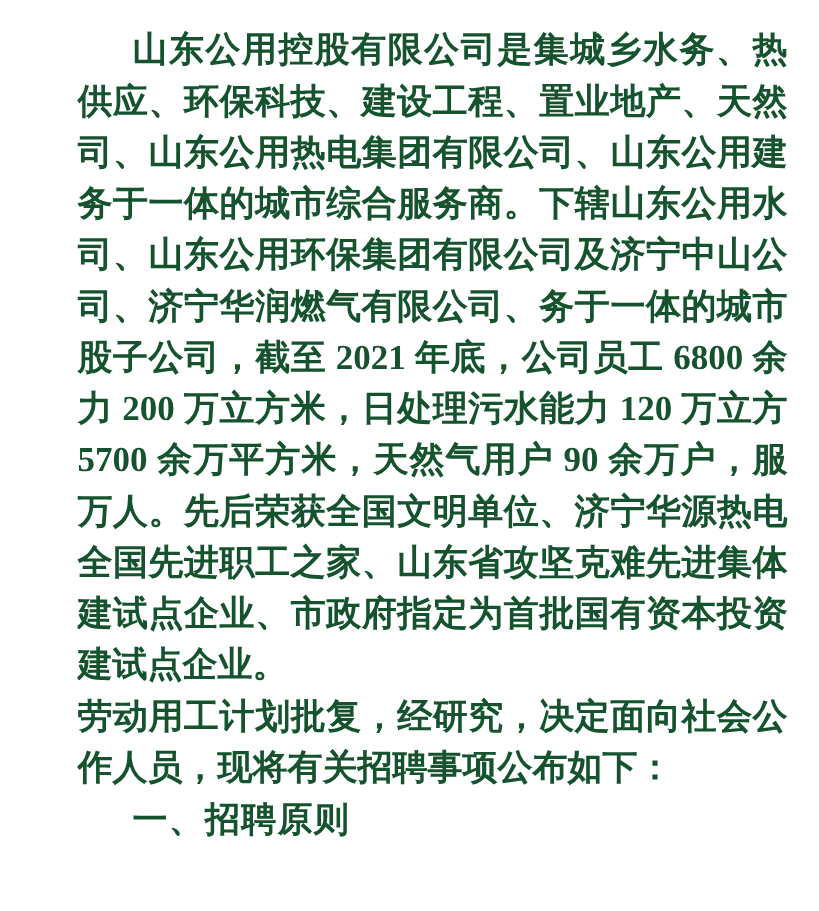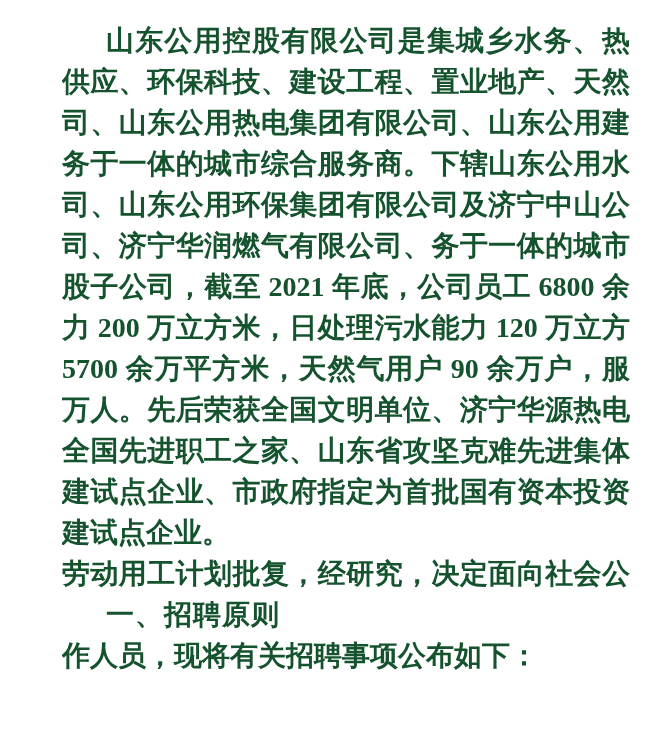--- a/index.html
+++ b/index.html
@@ -58,16 +58,16 @@
       <div class="line">司、山东公用环保集团有限公司及济宁中山公用水务有限公</div>
       <div class="line">司、济宁华润燃气有限公司、务于一体的城市综合服务商</div>
       <div class="line">股子公司，截至 2021 年底，公司员工 6800 余人，日供水能</div>
       <div class="line">力 200 万立方米，日处理污水能力 120 万立方米，供热面积</div>
       <div class="line">5700 余万平方米，天然气用户 90 余万户，服务人口 500 余</div>
       <div class="line">万人。先后荣获全国文明单位、济宁华源热电有限公司等参控、</div>
       <div class="line">全国先进职工之家、山东省攻坚克难先进集体等荣誉。2015</div>
       <div class="line">建试点企业、市政府指定为首批国有资本投资运营公司改</div>
       <div class="line no-justify">建试点企业。</div>
       <div class="line">劳动用工计划批复，经研究，决定面向社会公开招聘部分工</div>
+      <div class="line no-justify">作人员，现将有关招聘事项公布如下：</div>
       <div class="line indent no-justify heading">一、招聘原则</div>
-      <div class="line no-justify">作人员，现将有关招聘事项公布如下：</div>
     </div>
 </div>
 
 </body></html>

